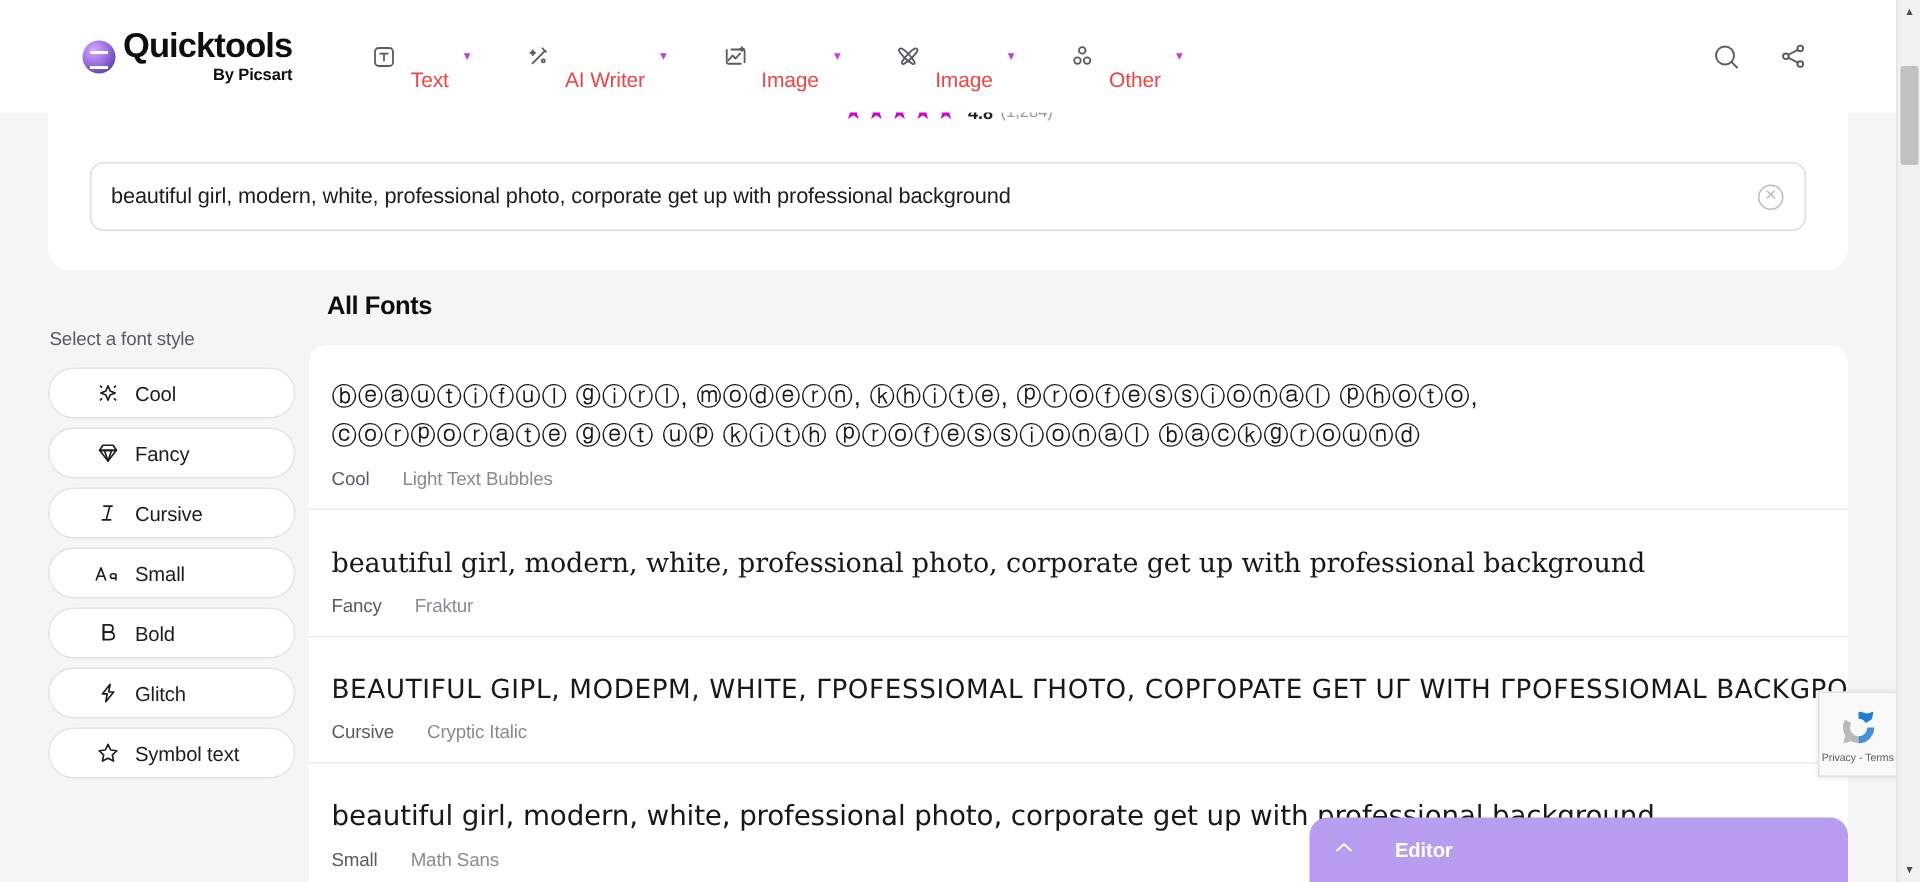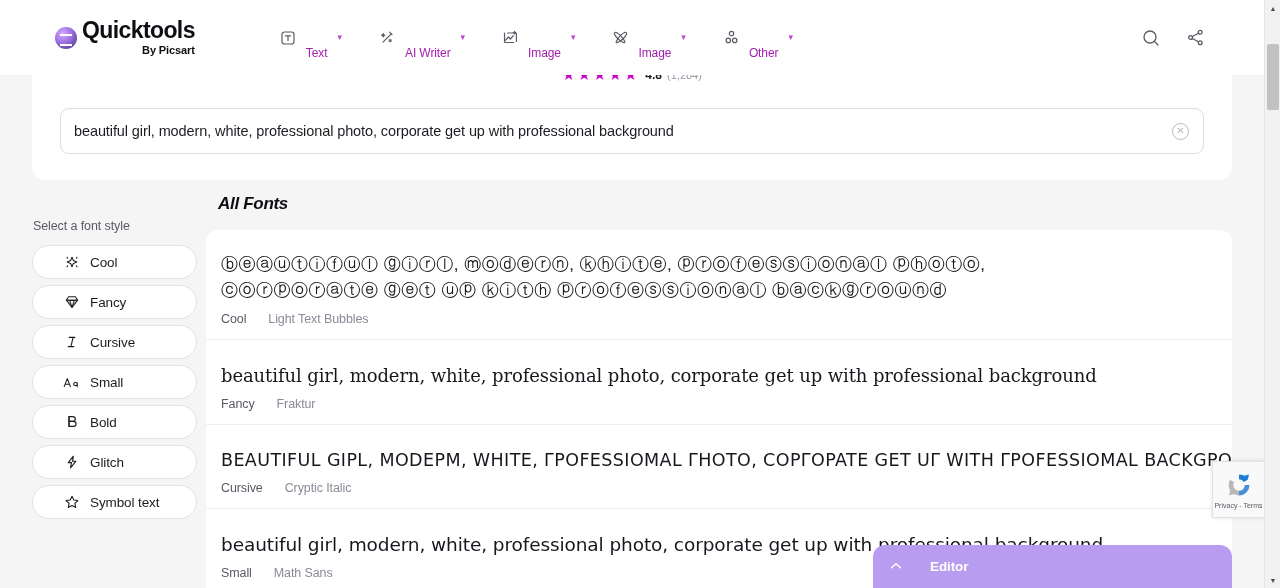--- a/index.html
+++ b/index.html
@@ -28,21 +28,20 @@
 
   
   .header {
     position: absolute;
     left: 0; top: 0;
     width: 1264px; height: 75px;
     background: #ffffff;
     display: flex;
     align-items: center;
     z-index: 5;
-    gap: 32px;
   }
   .logo {
     display: flex; align-items: center;
     margin-left: 55px;
     gap: 5px;
   }
   .logo-mark {
     width: 22px; height: 22px; border-radius: 50%;
     background: radial-gradient(circle at 35% 30%, #d4a8ff 0%, #9b6fe0 45%, #3b2a7a 100%);
     position: relative;
@@ -73,21 +72,21 @@
   .nav-item {
     display: flex; align-items: center; gap: 8px;
     cursor: pointer;
   }
   .nav-icon {
     width: 19px; height: 19px;
     display: flex; align-items: center; justify-content: center;
     color: #5a5a66;
   }
   .nav-label {
-    font-size: 12px; color: #a21caf; letter-spacing: -0.1px; margin-top: 31px;
+    font-size: 14px; color: #ef4444; letter-spacing: -0.1px; margin-top: 31px;
   }
   .nav-caret {
     color: #c13fd6; font-size: 9px; line-height: 1;
     margin-left: 2px;
   }
   .header-actions {
     margin-left: auto; margin-right: 58px;
     display: flex; align-items: center; gap: 22px;
   }
   .hdr-btn {
@@ -186,21 +185,21 @@
   }
   .side-label {
     font-size: 13.5px; color: #1c1c22; letter-spacing: -0.1px;
   }
 
   
   .fonts-head {
     position: absolute;
     left: 218px; top: 194px;
     font-size: 17px; font-weight: bold;
-    color: #0d0d12; letter-spacing: -0.3px; font-style: italic;
+    color: #0d0d12; letter-spacing: -0.3px;
   }
   .fonts-panel {
     position: absolute;
     left: 206px; top: 230px;
     width: 1026px; height: 358px;
     background: #fff;
     border-radius: 12px 12px 0 0;
     overflow: hidden;
   }
   .font-card {

